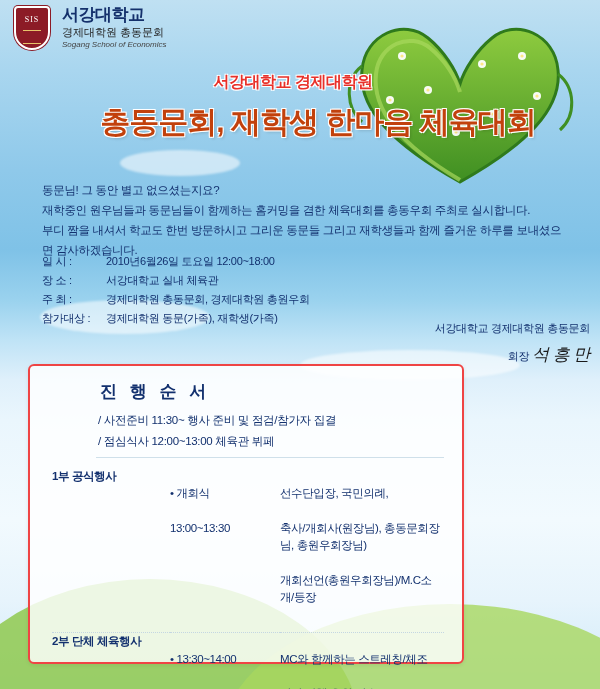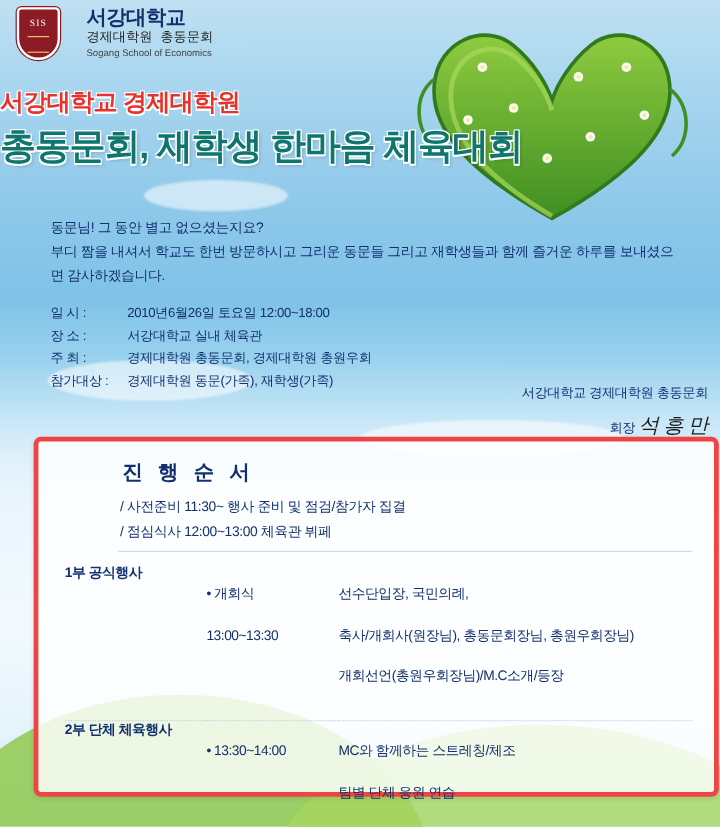--- a/index.html
+++ b/index.html
@@ -34,55 +34,56 @@
     position:absolute; right:-80px; bottom:-55px; width:460px; height:140px;
     background:#a8d75f; border-radius:50% 50% 0 0 / 100% 100% 0 0;
     opacity:.8;
   }
   .cloud {
     position:absolute; background:rgba(255,255,255,.55); border-radius:50%;
     filter: blur(1px);
   }
   
   .logo-wrap {
-    position:absolute; left:14px; top:6px; display:flex; align-items:flex-end; gap:22px;
+    position:absolute; left:14px; top:6px; display:flex; align-items:flex-end; gap:12px;
   }
   .crest {
     width:36px; height:44px; background:#8c1b26;
     border-radius:4px 4px 18px 18px;
     border:2px solid #ffffff;
     position:relative;
     box-shadow:0 0 0 1px #8c1b26;
   }
   .crest:after {
     content:"SIS"; position:absolute; left:0; right:0; top:7px;
     text-align:center; color:#fff; font-size:8px; letter-spacing:1px;
     font-family:"Liberation Serif", serif;
   }
   .crest:before {
     content:""; position:absolute; left:7px; right:7px; top:22px; height:12px;
     border-top:1px solid #e7c36a; border-bottom:1px solid #e7c36a;
   }
   .logo-text .l1 { font-size:17px; font-weight:bold; color:#14306b; letter-spacing:-0.5px; line-height:1.1; }
-  .logo-text .l2 { font-size:11px; color:#222; line-height:1.4;font-family:Liberation Mono, monospace; }
-  .logo-text .l3 { font-size:8px; color:#444; line-height:1.3; }
+  .logo-text .l2 { font-size:11px; color:#222; line-height:1.4; }
+  .logo-text .l3 { font-size:8px; color:#444; line-height:1.3;font-style:italic; }
   
   .art { position:absolute; right:8px; top:4px; width:260px; height:190px; }
   
   .title-sub {
-    position:absolute; left:0; right:14px; top:72px; text-align:left;
-    font-size:20px; font-weight:bold; color:#e8312a;
+    position:absolute; left:0; right:14px; top:72px; text-align:center;
+    font-size:16px; font-weight:bold; color:#e8312a;
     text-shadow:1px 1px 0 #fff, -1px -1px 0 #fff, 1px -1px 0 #fff, -1px 1px 0 #fff;
     letter-spacing:-0.5px;
   }
   .title-main {
-    position:absolute; left:0; right:10px; top:102px; text-align:left;
-    font-size:30px; font-weight:bold; color:#0f766e;
+    position:absolute; left:0; right:10px; top:102px; text-align:center;
+    font-size:30px; font-weight:bold; color:#c2410c;
     text-shadow:1px 1px 0 #fff, -1px -1px 0 #fff, 1px -1px 0 #fff, -1px 1px 0 #fff, 2px 2px 3px rgba(0,0,0,.15);
     letter-spacing:-1px;
+    padding-left:46px;
   }
   
   .para {
     position:absolute; left:42px; top:180px; width:520px;
     font-size:11.5px; color:#12306e; line-height:1.75; letter-spacing:-0.3px;
   }
   .info {
     position:absolute; left:42px; top:252px; width:520px;
     font-size:11px; color:#12306e; line-height:1.72; letter-spacing:-0.3px;
   }
@@ -90,23 +91,23 @@
   .host {
     position:absolute; right:10px; top:318px; text-align:right;
     font-size:11px; color:#12306e; line-height:1.9; letter-spacing:-0.3px;
   }
   .sign {
     font-family:"Liberation Serif", serif; font-style:italic;
     font-size:17px; color:#1a1a1a;
   }
   
   .panel {
-    position:absolute; left:28px; top:364px; width:571px; height:300px;
+    position:absolute; left:28px; top:364px; width:436px; height:300px;
     background:rgba(255,255,255,.82);
-    border:4px solid #ef4444;
+    border:2px solid #ef4444;
     border-radius:6px;
     box-shadow:0 1px 4px rgba(0,0,0,.08);
     padding:14px 18px 26px 22px;
   }
   .panel h2 {
     margin:0 0 10px 48px; font-size:17px; color:#12306e; font-weight:bold;
     letter-spacing:4px;
   }
   .pre-line {
     font-size:11.5px; color:#12306e; margin:0 0 6px 46px; letter-spacing:-0.3px;
@@ -175,20 +176,21 @@
     <path d="M226 70 C 244 84, 244 112, 228 126" fill="none" stroke="#3f8f22" stroke-width="3"></path>
     <path d="M30 62 C 12 76, 14 104, 30 118" fill="none" stroke="#3f8f22" stroke-width="3"></path>
   </svg>
 </div>
 
 <div class="title-sub">서강대학교 경제대학원</div>
 <div class="title-main">총동문회, 재학생 한마음 체육대회</div>
 
 <div class="para">
   <div>동문님! 그 동안 별고 없으셨는지요?</div>
+  <div>재학중인 원우님들과 동문님들이 함께하는 홈커밍을 겸한 체육대회를 총동우회 주최로 실시합니다.</div>
   <div>부디 짬을 내셔서 학교도 한번 방문하시고 그리운 동문들 그리고 재학생들과 함께 즐거운 하루를 보내셨으면 감사하겠습니다.</div>
 </div>
 
 <div class="info">
   <div>
     <span class="k">일    시 :</span><span>2010년6월26일 토요일 12:00~18:00</span>
   </div>
   <div>
     <span class="k">장    소 :</span><span>서강대학교 실내 체육관</span>
   </div>

